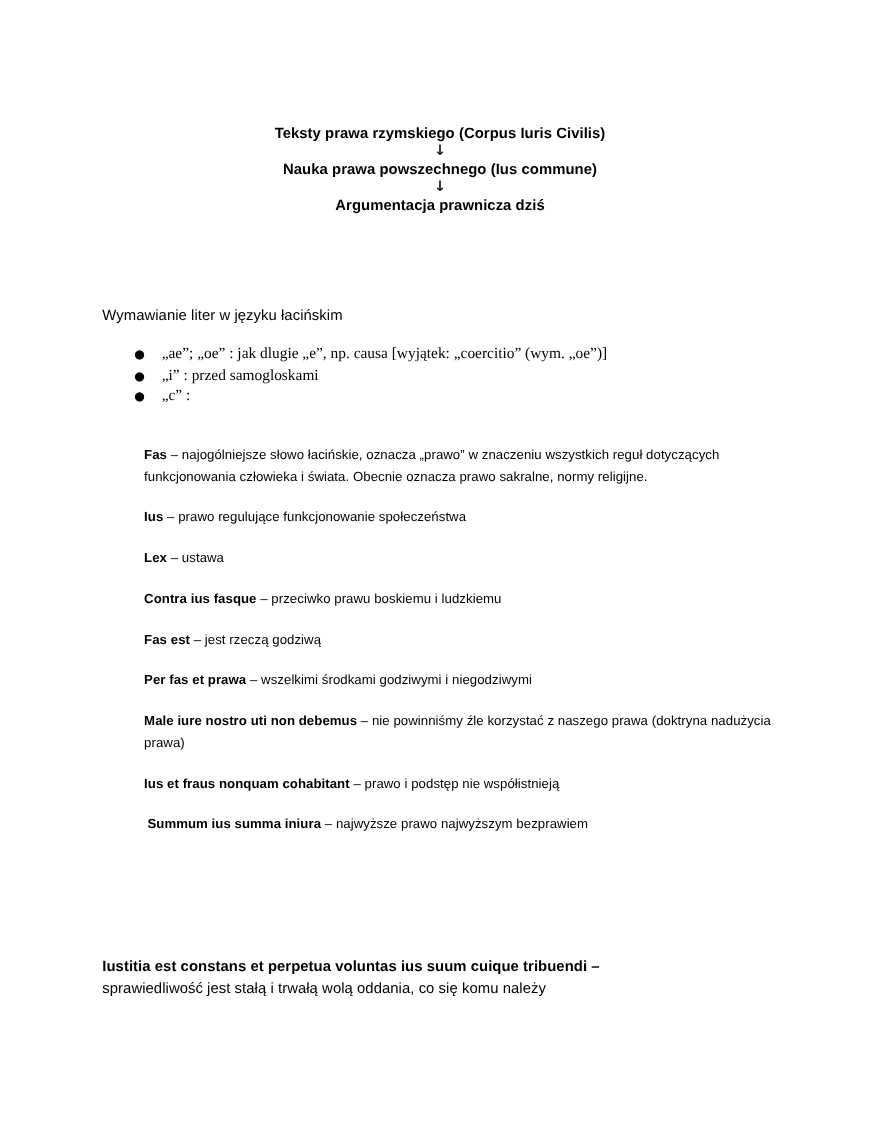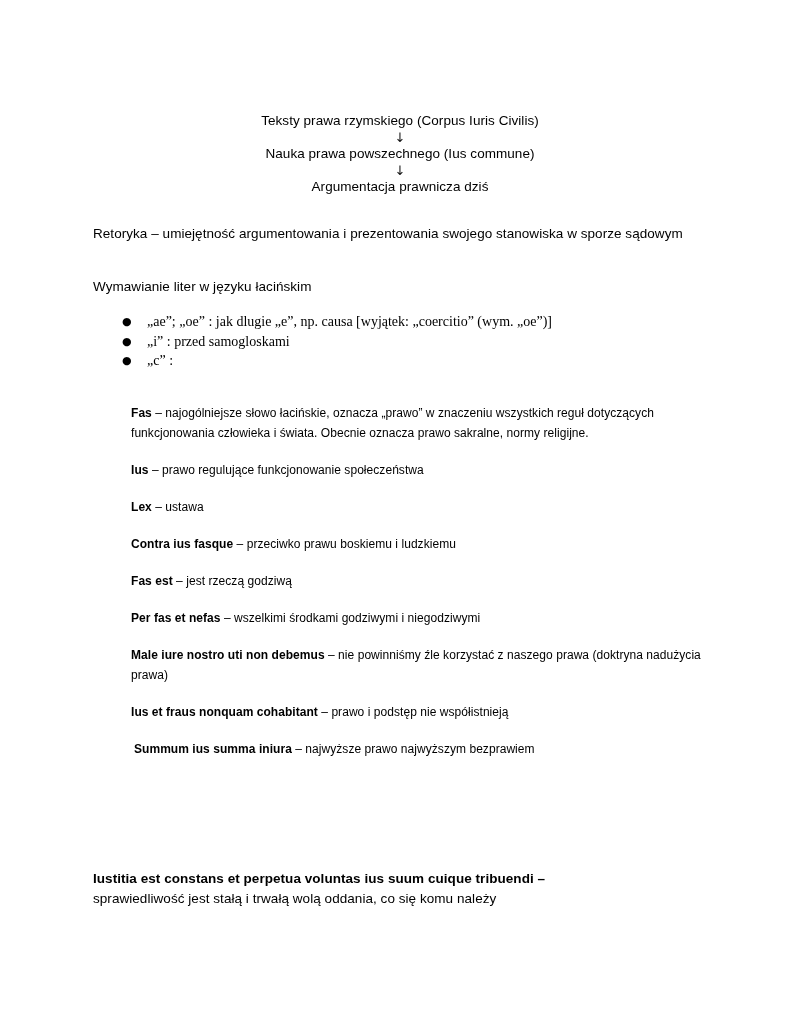--- a/index.html
+++ b/index.html
@@ -23,20 +23,21 @@
     overflow: hidden;
   }
 
   
   .flow {
     position: absolute;
     left: 0;
     top: 112px;
     width: 800px;
     text-align: center;
+    font-weight: bold;
   }
   .flow-line {
     font-size: 13.5px;
     line-height: 18px;
     letter-spacing: 0.05px;
     white-space: nowrap;
   }
   .flow-arrow {
     font-size: 13px;
     line-height: 15px;
@@ -127,21 +128,20 @@
 <div class="page">
 
   <div class="flow">
     <div class="flow-line">Teksty prawa rzymskiego (Corpus Iuris Civilis)</div>
     <div class="flow-arrow">↓</div>
     <div class="flow-line">Nauka prawa powszechnego (Ius commune)</div>
     <div class="flow-arrow">↓</div>
     <div class="flow-line">Argumentacja prawnicza dziś</div>
   </div>
 
-  <div class="para para-retoryka">Retoryka – umiejętność argumentowania i prezentowania swojego stanowiska w sporze sądowym</div>
   <div class="para para-wymawianie">Wymawianie liter w języku łacińskim</div>
 
   <ul class="bullets">
     <li>
       <span class="dot">●</span>
       <span>„ae”; „oe” : jak dlugie „e”, np. causa [wyjątek: „coercitio” (wym. „oe”)]</span>
     </li>
     <li>
       <span class="dot">●</span>
       <span>„i” : przed samogloskami</span>
@@ -162,21 +162,21 @@
     <div class="def">
       <span class="term">Lex</span><span class="gloss"> – ustawa</span>
     </div>
     <div class="def">
       <span class="term">Contra ius fasque</span><span class="gloss"> – przeciwko prawu boskiemu i ludzkiemu</span>
     </div>
     <div class="def">
       <span class="term">Fas est</span><span class="gloss"> – jest rzeczą godziwą</span>
     </div>
     <div class="def">
-      <span class="term">Per fas et nefas</span><span class="gloss"> – wszelkimi środkami godziwymi i niegodziwymi</span>
+      <span class="term">Per fas et prawa</span><span class="gloss"> – wszelkimi środkami godziwymi i niegodziwymi</span>
     </div>
     <div class="def">
       <span class="term">Male iure nostro uti non debemus</span><span class="gloss"> – nie powinniśmy źle korzystać z naszego prawa (doktryna nadużycia prawa)</span>
     </div>
     <div class="def">
       <span class="term">Ius et fraus nonquam cohabitant</span><span class="gloss"> – prawo i podstęp nie współistnieją</span>
     </div>
     <div class="def def-summum">
       <span class="term">Summum ius summa iniura</span><span class="gloss"> – najwyższe prawo najwyższym bezprawiem</span>
     </div>

